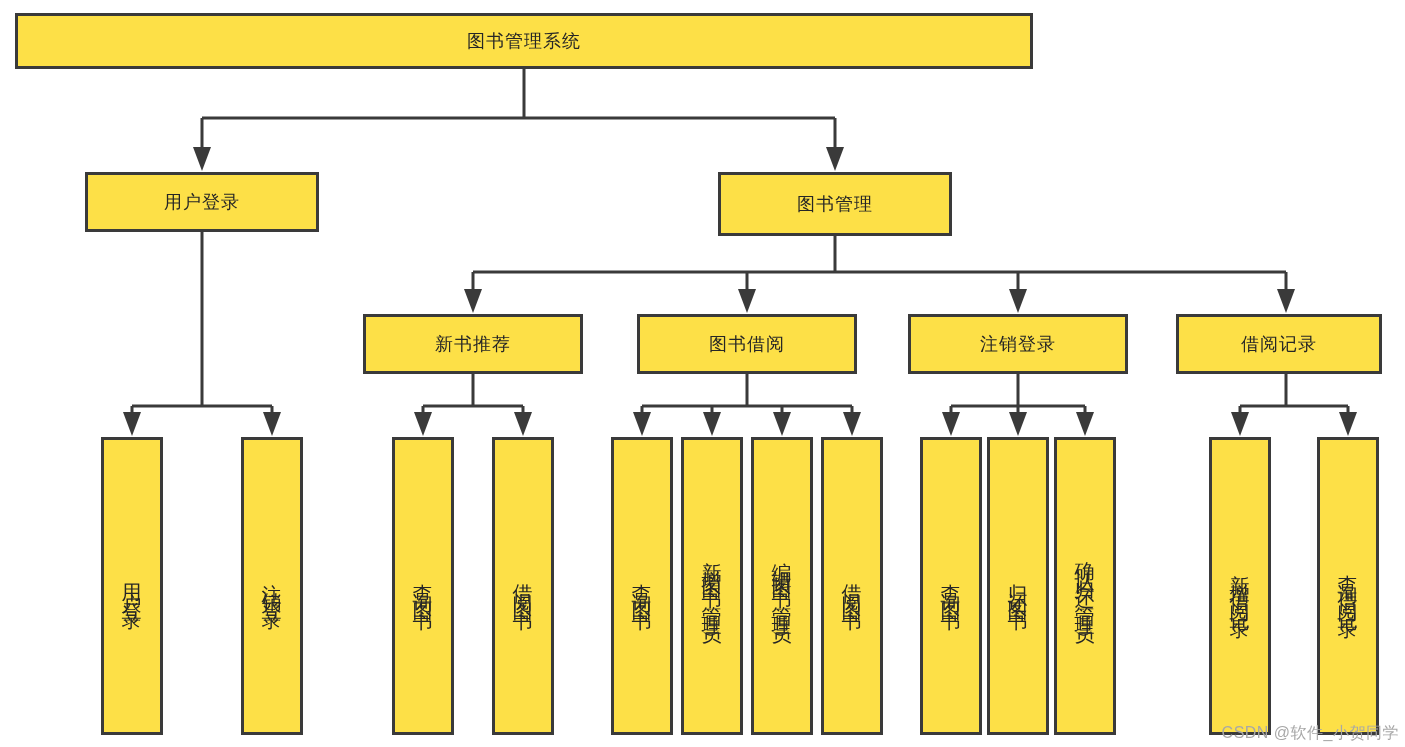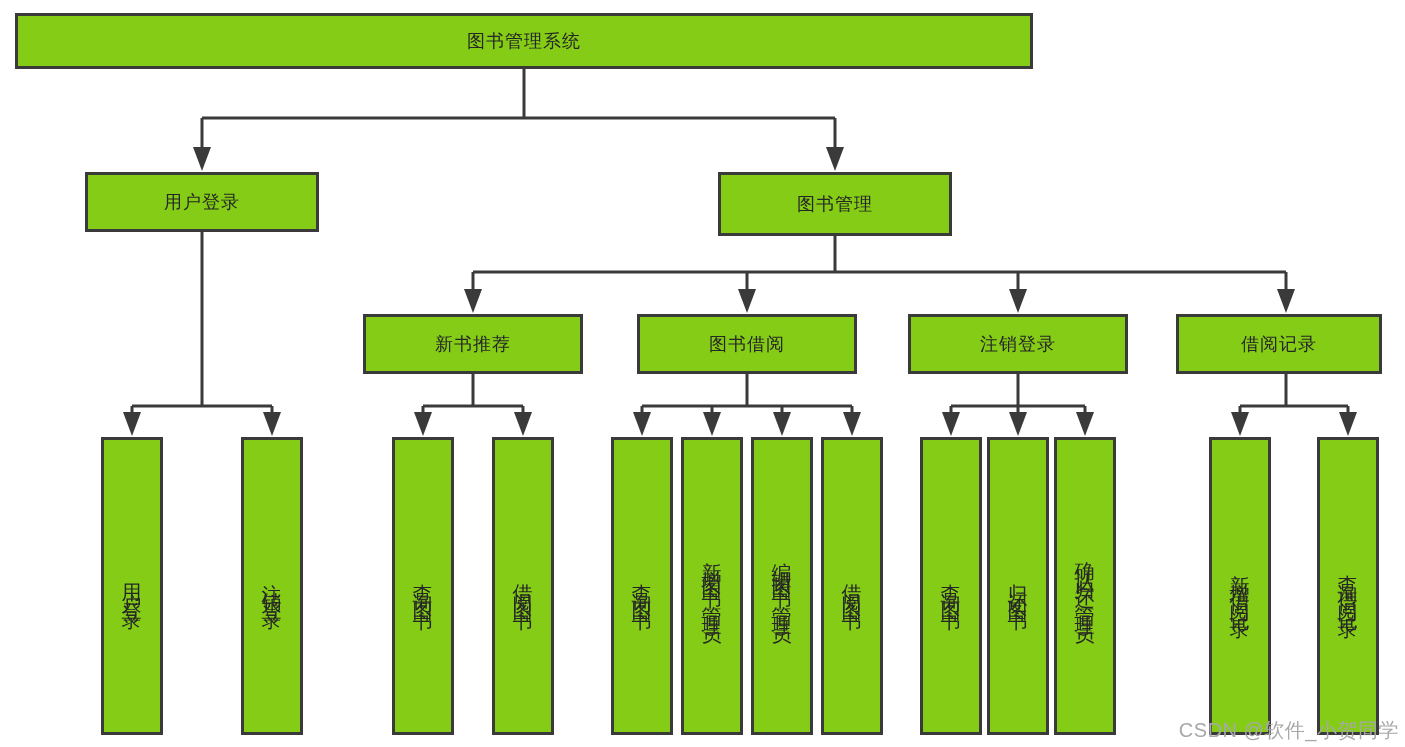--- a/index.html
+++ b/index.html
@@ -19,21 +19,21 @@
   svg.connectors {
     position: absolute;
     left: 0;
     top: 0;
     width: 1405px;
     height: 747px;
   }
   .box {
     position: absolute;
     box-sizing: border-box;
-    background: #84cc16;
+    background: #fde047;
     border: 3px solid #3a3a3a;
     display: flex;
     align-items: center;
     justify-content: center;
     font-size: 18px;
     letter-spacing: 1px;
     color: #262626;
     z-index: 2;
   }
   .leaf {
@@ -41,21 +41,21 @@
     text-orientation: mixed;
     font-size: 20px;
     letter-spacing: 9px;
     line-height: 1.1;
     padding: 6px 0;
   }
   .watermark {
     position: absolute;
     right: 6px;
     bottom: 3px;
-    font-size: 20px;
+    font-size: 16px;
     color: #a8a8a8;
     letter-spacing: 0.5px;
     z-index: 3;
     white-space: nowrap;
   }
 </style>
 </head>
 <body>
 
 <div class="canvas">

